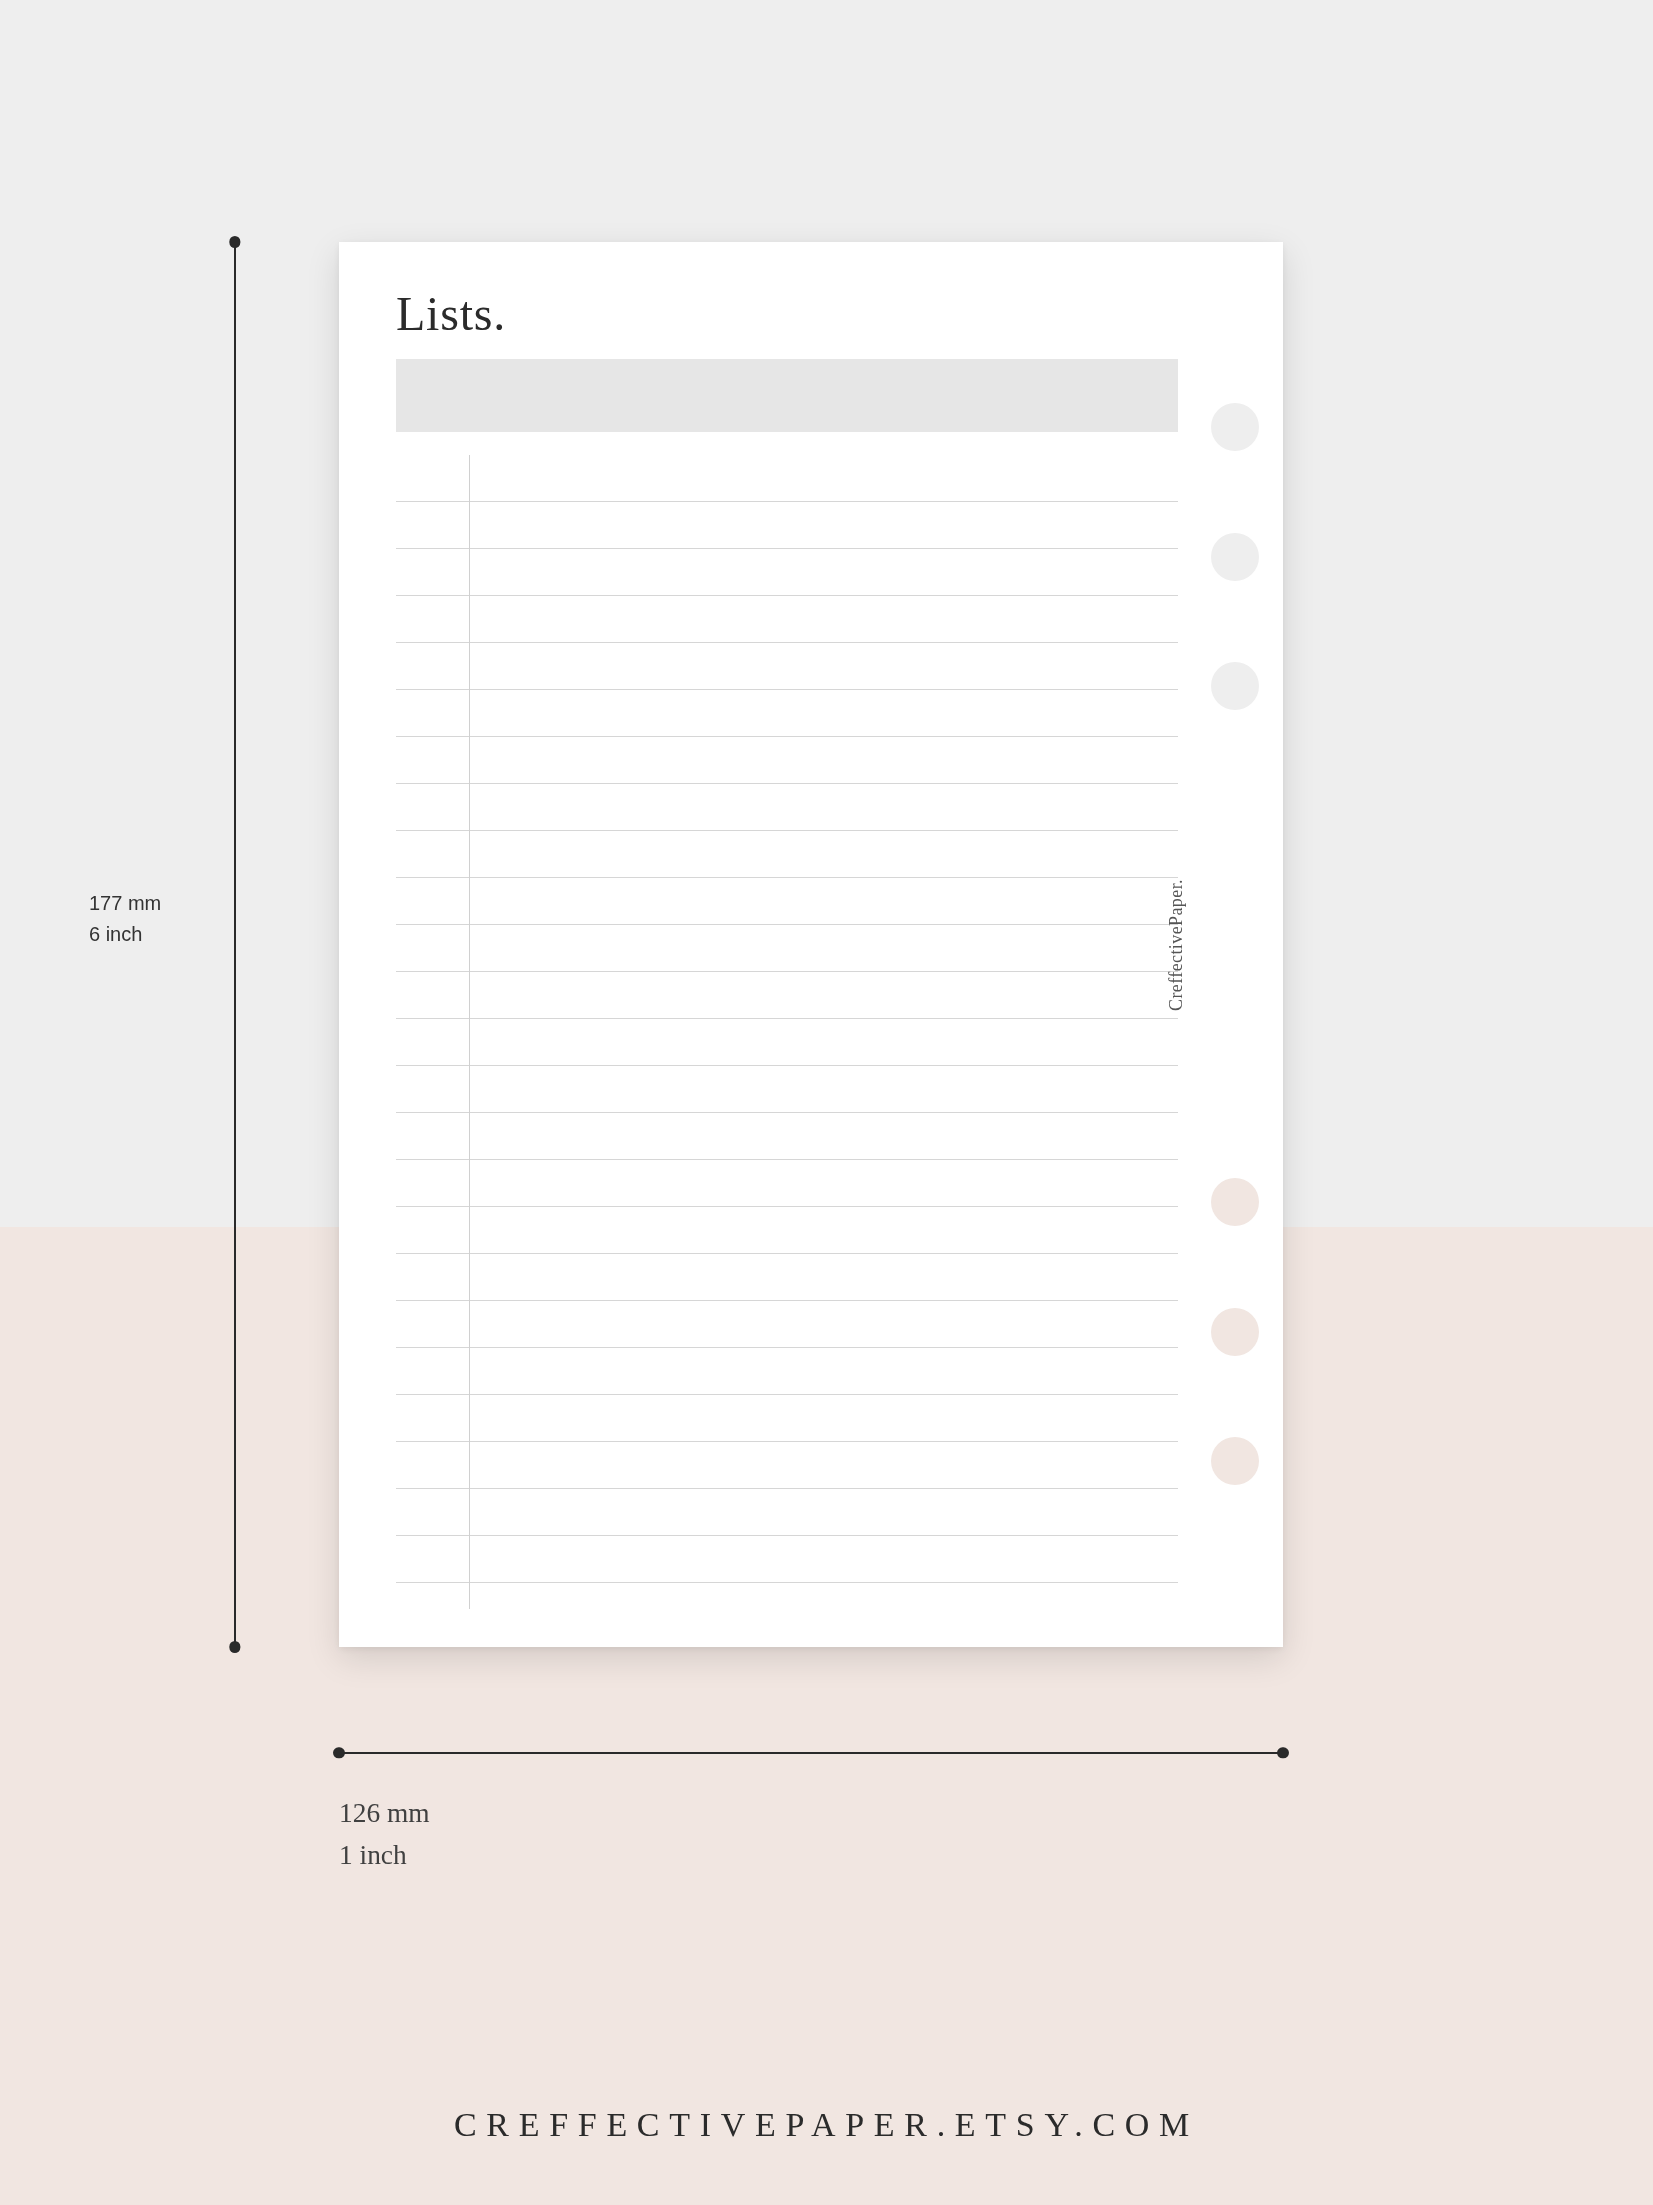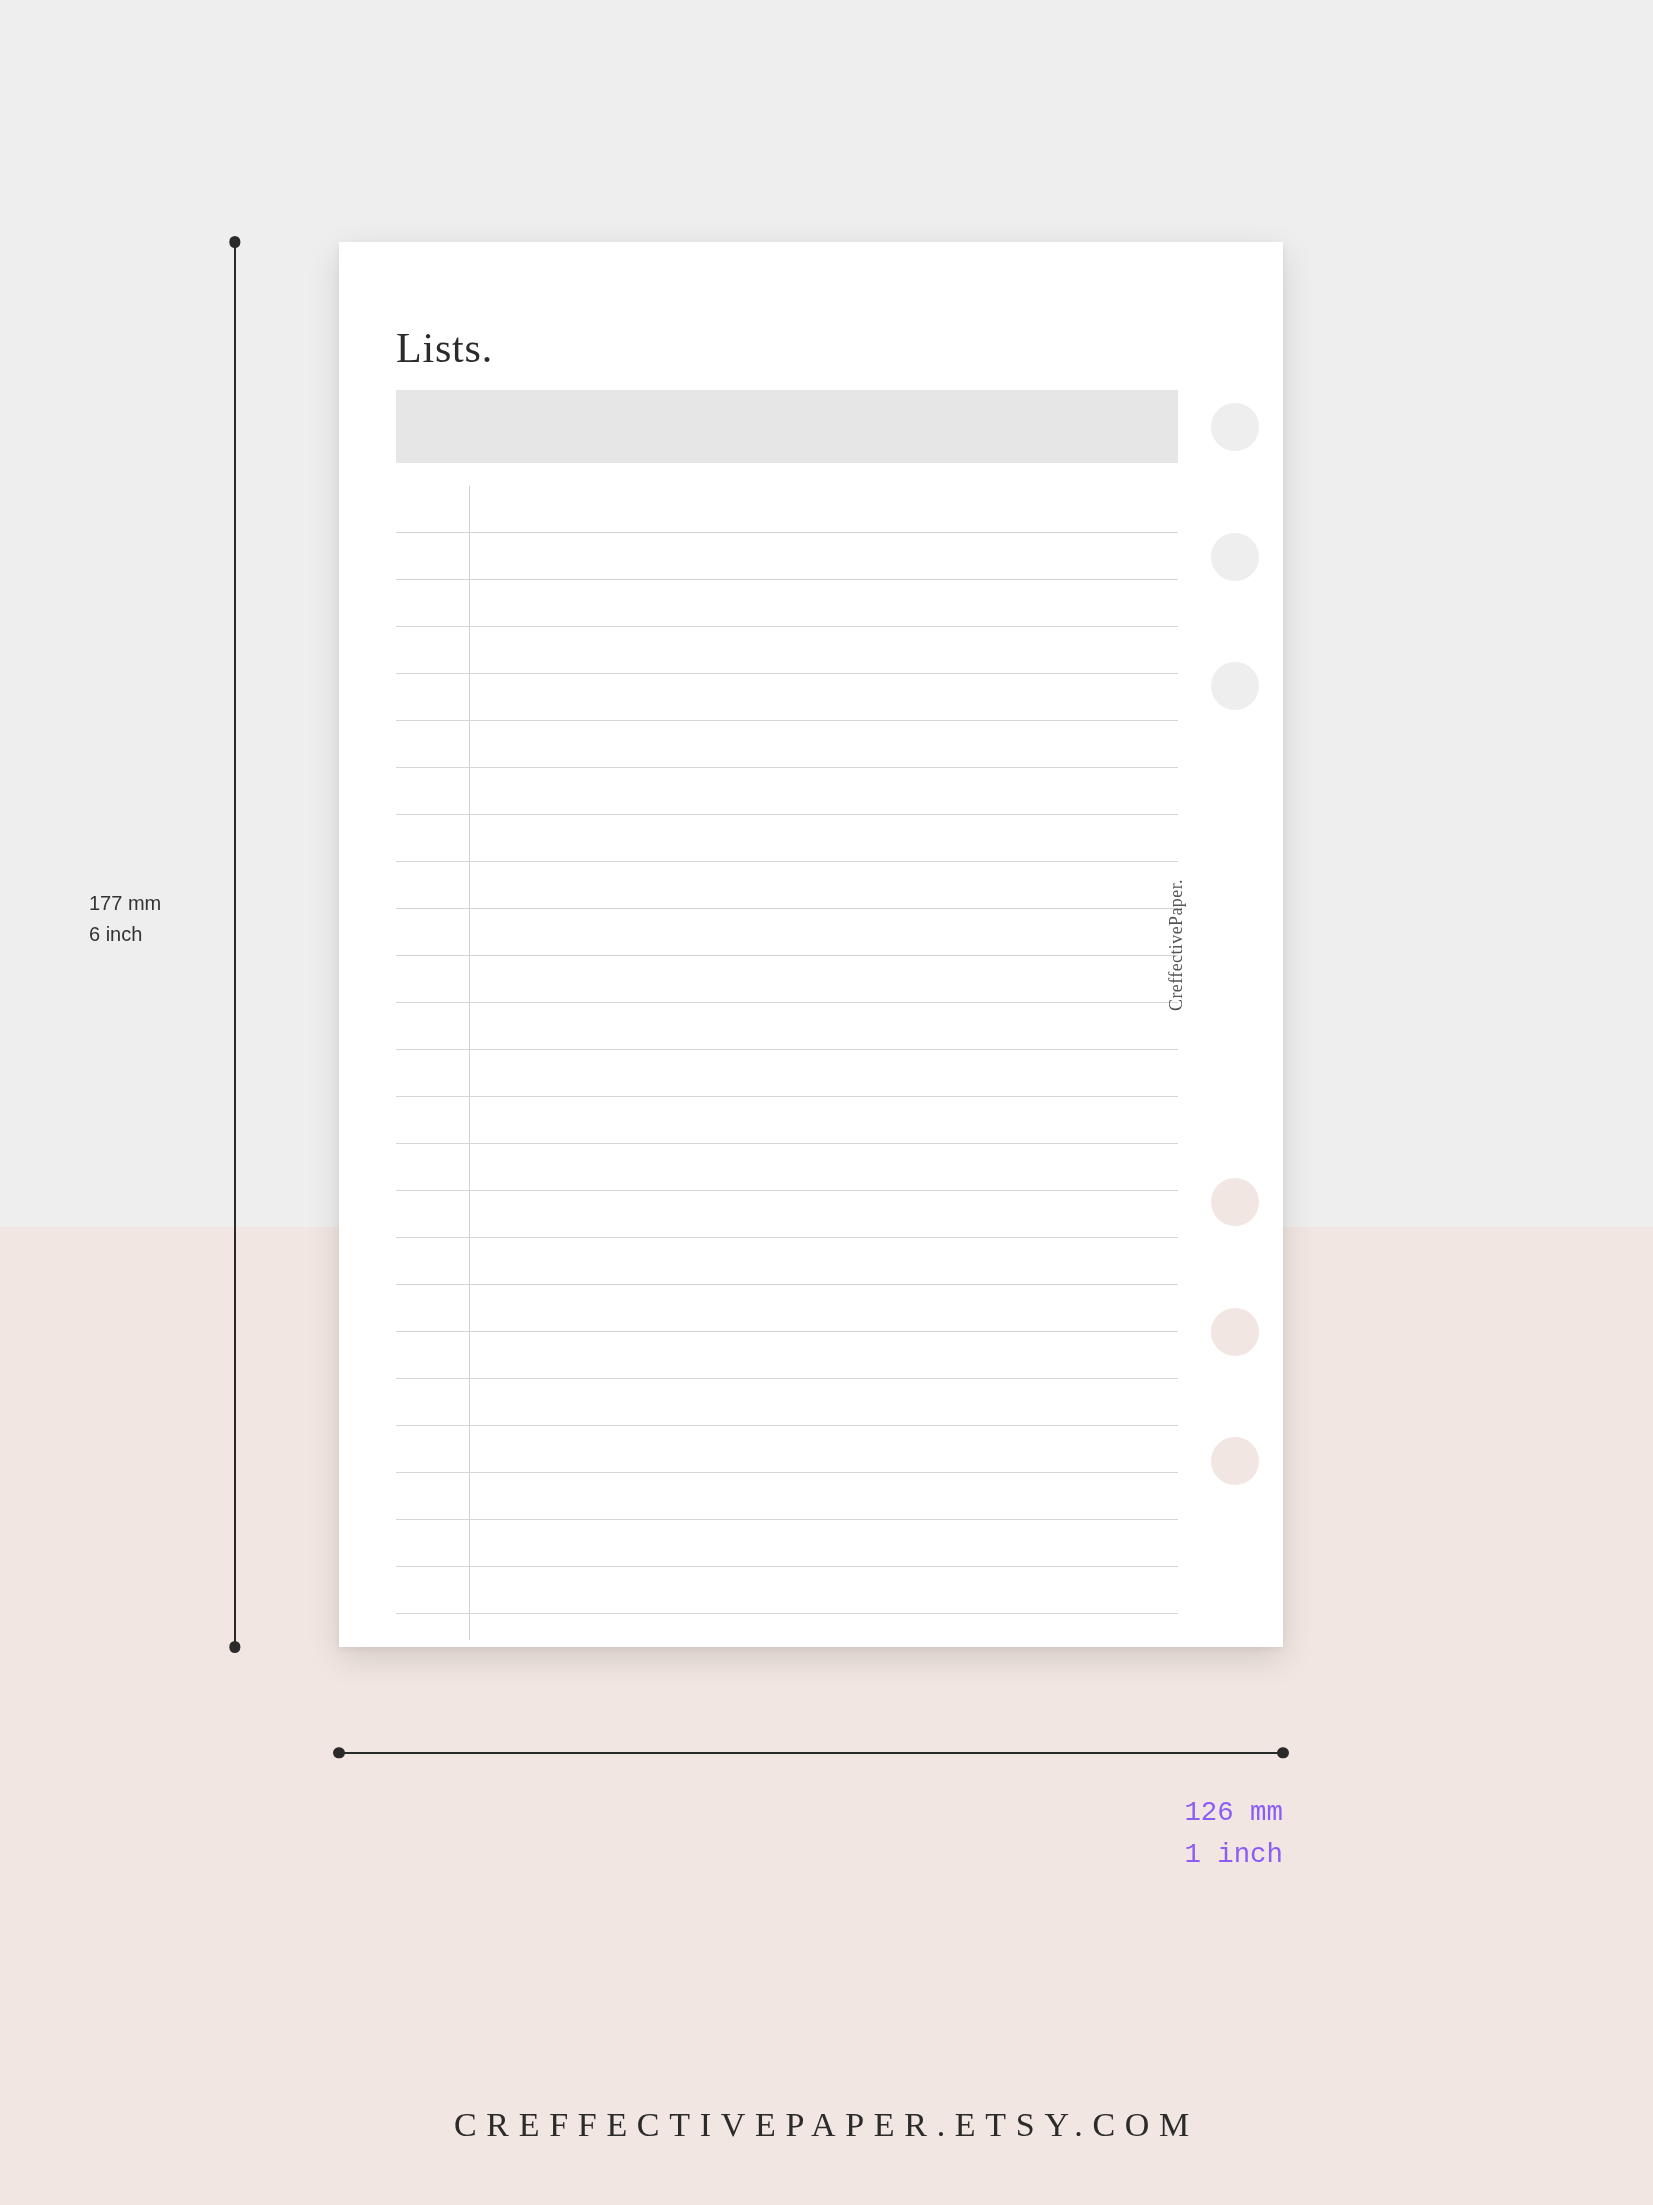--- a/index.html
+++ b/index.html
@@ -79,23 +79,23 @@
     border-radius: 50%;
   }
   .dim-h::before { left: -5.7px; }
   .dim-h::after  { right: -5.7px; }
 
   .dim-h-labels {
     position: absolute;
     top: 1792px;
     left: 339px;
     width: 944px;
-    text-align: right;
-    color: #8b5cf6;
-    font-family: Liberation Mono, monospace;
+    text-align: left;
+    color: #404040;
+    font-family: Liberation Serif, serif;
     font-size: 27.4px;
     line-height: 1.55;
   }
 
   
   .page {
     position: absolute;
     left: 339px;
     top: 242px;
     width: 944px;
@@ -103,25 +103,24 @@
     background: #ffffff;
     box-shadow: 0 11.3px 32px rgba(0,0,0,0.12), 0 1.6px 6.5px rgba(0,0,0,0.06);
   }
   .page-inner {
     position: absolute;
     left: 57px; right: 105px;
     top: 44px; bottom: 48px;
   }
   .page-title {
     font-family: Georgia, 'Times New Roman', serif;
-    font-size: 42px;
+    font-size: 48px;
     color: #2b2b2b;
     letter-spacing: 0.8px;
     margin-bottom: 18px;
-    margin-top: 38px;
   }
   .title-bar {
     background: #e6e6e6;
     height: 73px;
     width: 100%;
     margin-bottom: 22.6px;
   }
   .ruled {
     position: relative;
     width: 100%;

